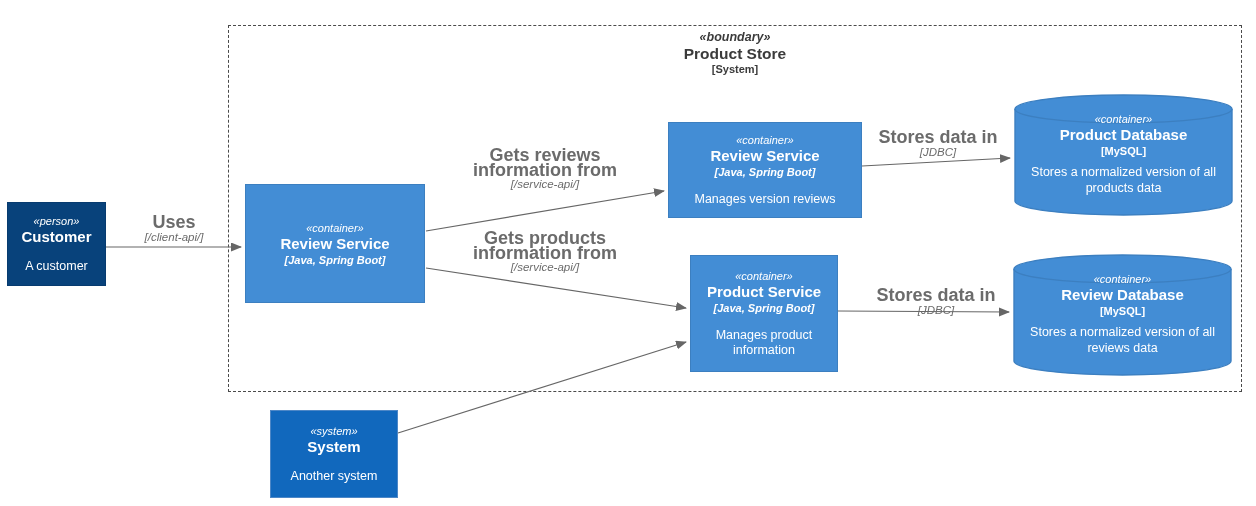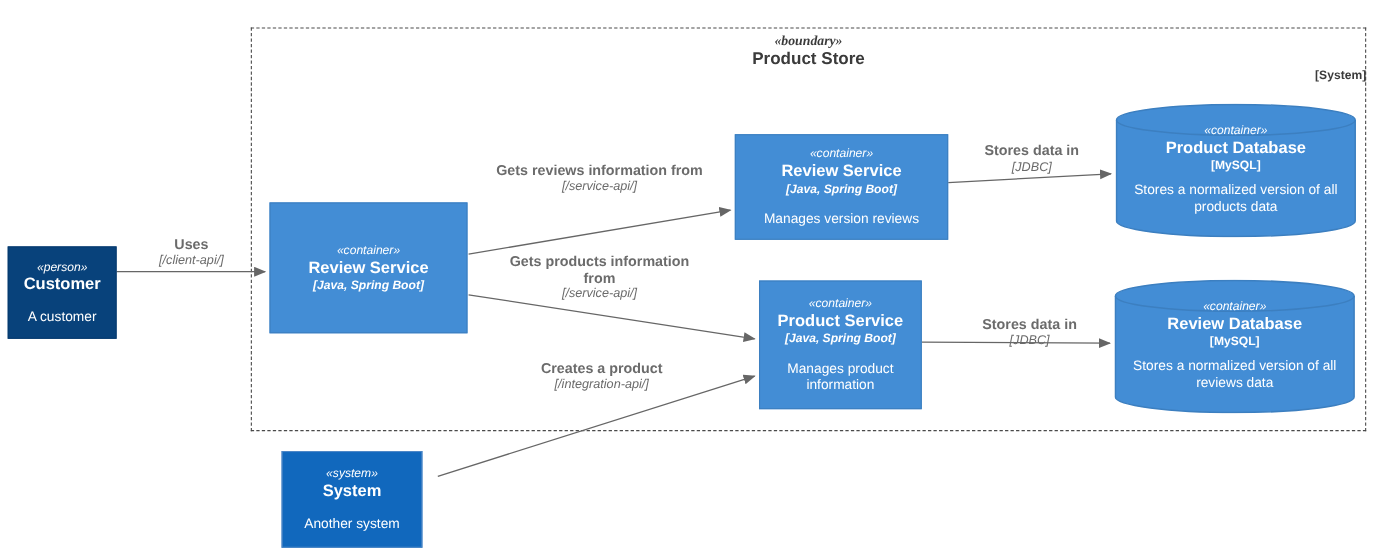--- a/index.html
+++ b/index.html
@@ -11,45 +11,45 @@
   
   .boundary {
     position:absolute; left:228px; top:25px; width:1014px; height:367px;
     border:1.6px dashed var(--boundary-border,#4a4a4a);
     z-index:1; box-sizing:border-box;
   }
   .boundary-label {
     position:absolute; left:228px; top:30px; width:1014px;
     text-align:center; color:var(--boundary-text,#3b3b3b); z-index:2;
   }
-  .boundary-label .stereo { font-style:italic; font-size:12.5px; font-weight:600; line-height:15px;font-family:Liberation Serif, serif; }
+  .boundary-label .stereo { font-style:italic; font-size:12.5px; font-weight:600; line-height:15px; }
   .boundary-label .bname  { font-weight:bold; font-size:15.5px; line-height:18px; }
-  .boundary-label .btype  { font-weight:bold; font-size:11px;   line-height:13px;text-align:right; }
+  .boundary-label .btype  { font-weight:bold; font-size:11px;   line-height:13px; }
 
   
   .node {
     position:absolute; z-index:3; box-sizing:border-box;
     color:#ffffff; text-align:center;
     display:flex; flex-direction:column; justify-content:center; align-items:center;
     padding:4px 6px;
   }
   .node .stereo { font-style:italic; font-size:11px; line-height:14px; }
   .node .nname  { font-weight:bold; font-size:15px; line-height:18px; }
   .node .ntech  { font-style:italic; font-weight:600; font-size:11px; line-height:14px; }
   .node .ndesc  { font-size:12.5px; line-height:15px; margin-top:13px; }
 
-  .person-box    { background:var(--person,#08427B);    border:1.4px solid var(--person-border,#073B6F);margin-top:22px; }
+  .person-box    { background:var(--person,#08427B);    border:1.4px solid var(--person-border,#073B6F); }
   .system-box    { background:var(--system,#1168BD);    border:1.4px solid var(--system-border,#3C7FC0); }
   .container-box { background:var(--container,#438DD5); border:1.4px solid var(--container-border,#3C7FC0); }
 
   .n-customer        { left:7px;    top:202px; width:99px;  height:84px; }
   .n-store-service   { left:245px;  top:184px; width:180px; height:119px; }
   .n-review-service  { left:668px;  top:122px; width:194px; height:96px; }
   .n-product-service { left:690px;  top:255px; width:148px; height:117px; }
-  .n-system          { left:256px;  top:410px; width:128px; height:88px; }
+  .n-system          { left:270px;  top:410px; width:128px; height:88px; }
 
   
   .cylinder { position:absolute; z-index:3; }
   .cyl-product-db { left:1014px; top:94px;  width:219px; height:122px; }
   .cyl-review-db  { left:1013px; top:254px; width:219px; height:122px; }
   .cyl-shape-fill { fill:var(--container,#438DD5); stroke:var(--container-border,#2E6DA8); stroke-width:1.4; }
   .cyl-text {
     position:absolute; left:0; top:18px; width:100%; color:#fff; text-align:center;
   }
   .cyl-text .stereo { font-style:italic; font-size:11px; line-height:14px; }
@@ -58,21 +58,21 @@
   .cyl-text .ndesc  { font-size:12.5px; line-height:16px; margin-top:6px; }
 
   
   #edges { position:absolute; left:0; top:0; z-index:2; pointer-events:none; }
   .edge-line { stroke:var(--edge,#666666); stroke-width:1.2; fill:none; }
   .arrow-head { fill:var(--edge,#666666); }
 
   .edge-label {
     position:absolute; z-index:4; text-align:center; color:var(--label,#6b6b6b);
   }
-  .edge-label .elab  { font-weight:bold; font-size:13px; line-height:14.5px; }
+  .edge-label .elab  { font-weight:bold; font-size:18px; line-height:14.5px; }
   .edge-label .eprot { font-style:italic; font-size:11.5px; line-height:14px; }
 
   .l-uses            { left:114px; top:215px; width:120px; }
   .l-gets-reviews    { left:450px; top:148px; width:190px; }
   .l-gets-products   { left:450px; top:231px; width:190px; }
   .l-creates-product { left:447px; top:328px; width:200px; }
   .l-stores-1        { left:868px; top:130px; width:140px; }
   .l-stores-2        { left:866px; top:288px; width:140px; }
 </style>
 </head>
@@ -105,24 +105,20 @@
     <div class="elab">Uses</div>
     <div class="eprot">[/client-api/]</div>
   </div>
   <div class="edge-label l-gets-reviews">
     <div class="elab">Gets reviews information from</div>
     <div class="eprot">[/service-api/]</div>
   </div>
   <div class="edge-label l-gets-products">
     <div class="elab">Gets products information from</div>
     <div class="eprot">[/service-api/]</div>
-  </div>
-  <div class="edge-label l-creates-product">
-    <div class="elab">Creates a product</div>
-    <div class="eprot">[/integration-api/]</div>
   </div>
   <div class="edge-label l-stores-1">
     <div class="elab">Stores data in</div>
     <div class="eprot">[JDBC]</div>
   </div>
   <div class="edge-label l-stores-2">
     <div class="elab">Stores data in</div>
     <div class="eprot">[JDBC]</div>
   </div>
 

